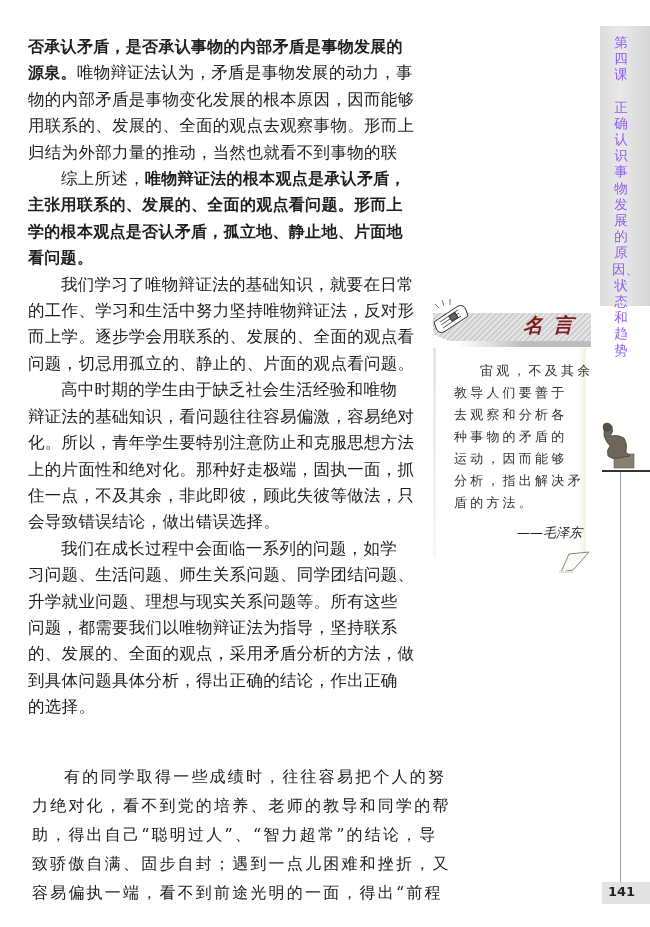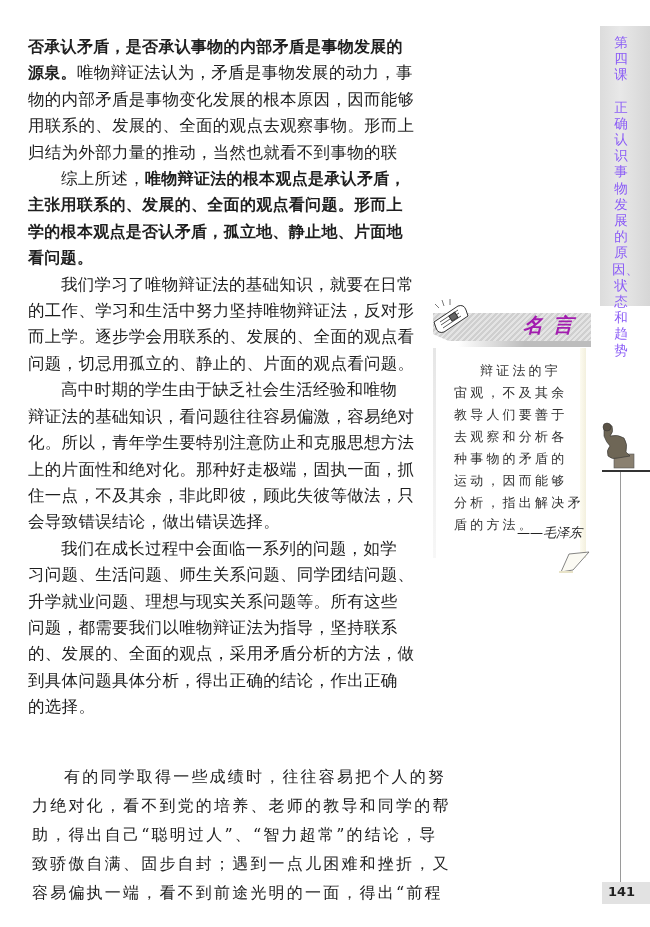--- a/index.html
+++ b/index.html
@@ -41,21 +41,21 @@
     background: repeating-linear-gradient(135deg, #cfcfcf 0 2px, #e4e4e4 2px 4px);
     clip-path: polygon(0 0, 100% 0, 100% 100%, 10% 100%, 0 75%);
   }
   .quote-head-stripe {
     position: absolute; left: 30px; top: 43px; width: 133px; height: 6px;
     background: linear-gradient(90deg, rgba(200,200,200,0), #bdbdbd 50%, #bdbdbd);
   }
   .quote-title {
     position: absolute; left: 95px; top: 14px;
     font-family: "DejaVu Sans", "Liberation Sans", sans-serif;
-    font-style: italic; font-weight: bold; font-size: 20px; letter-spacing: 10px; color: #a21caf;
+    font-style: italic; font-weight: bold; font-size: 20px; letter-spacing: 10px; color: #7f1d1d;
   }
   .newspaper-icon { position: absolute; left: 0px; top: 0px; width: 46px; height: 40px; }
   .quote-border-left {
     position: absolute; left: 5px; top: 50px; width: 3px; height: 210px;
     background: linear-gradient(180deg, #e6e6e6, #f7f7f7);
   }
   .quote-border-right {
     position: absolute; left: 152px; top: 50px; width: 6px; height: 210px;
     background: linear-gradient(90deg, #fdfbf0, #f3f0de);
   }
@@ -149,21 +149,20 @@
       <path d="M6 24 L30 8 Q36 6 38 12 L40 18 L16 34 Q10 36 8 30 Z"></path>
       <path d="M12 24 L30 12 M13 27 L31 15 M15 30 L33 18" stroke="#555"></path>
       <rect x="22" y="16" width="7" height="6" transform="rotate(-33 25 19)" fill="#666"></rect>
     </g>
     <path d="M14 2 L16 8 M22 1 L22 7 M7 6 L11 10" stroke="#777" stroke-width="1"></path>
   </svg>
   <span class="quote-title">名言</span>
   <div class="quote-border-left"></div>
   <div class="quote-border-right"></div>
   <div class="quote-text">
-    <span class="line">辩证法的宇</span>
     <span class="line">宙观，不及其余</span>
     <span class="line">教导人们要善于</span>
     <span class="line">去观察和分析各</span>
     <span class="line">种事物的矛盾的</span>
     <span class="line">运动，因而能够</span>
     <span class="line">分析，指出解决矛</span>
     <span class="line">盾的方法。</span>
   </div>
   <div class="quote-author">——毛泽东</div>
   <svg class="page-curl-icon" viewBox="0 0 32 30">

